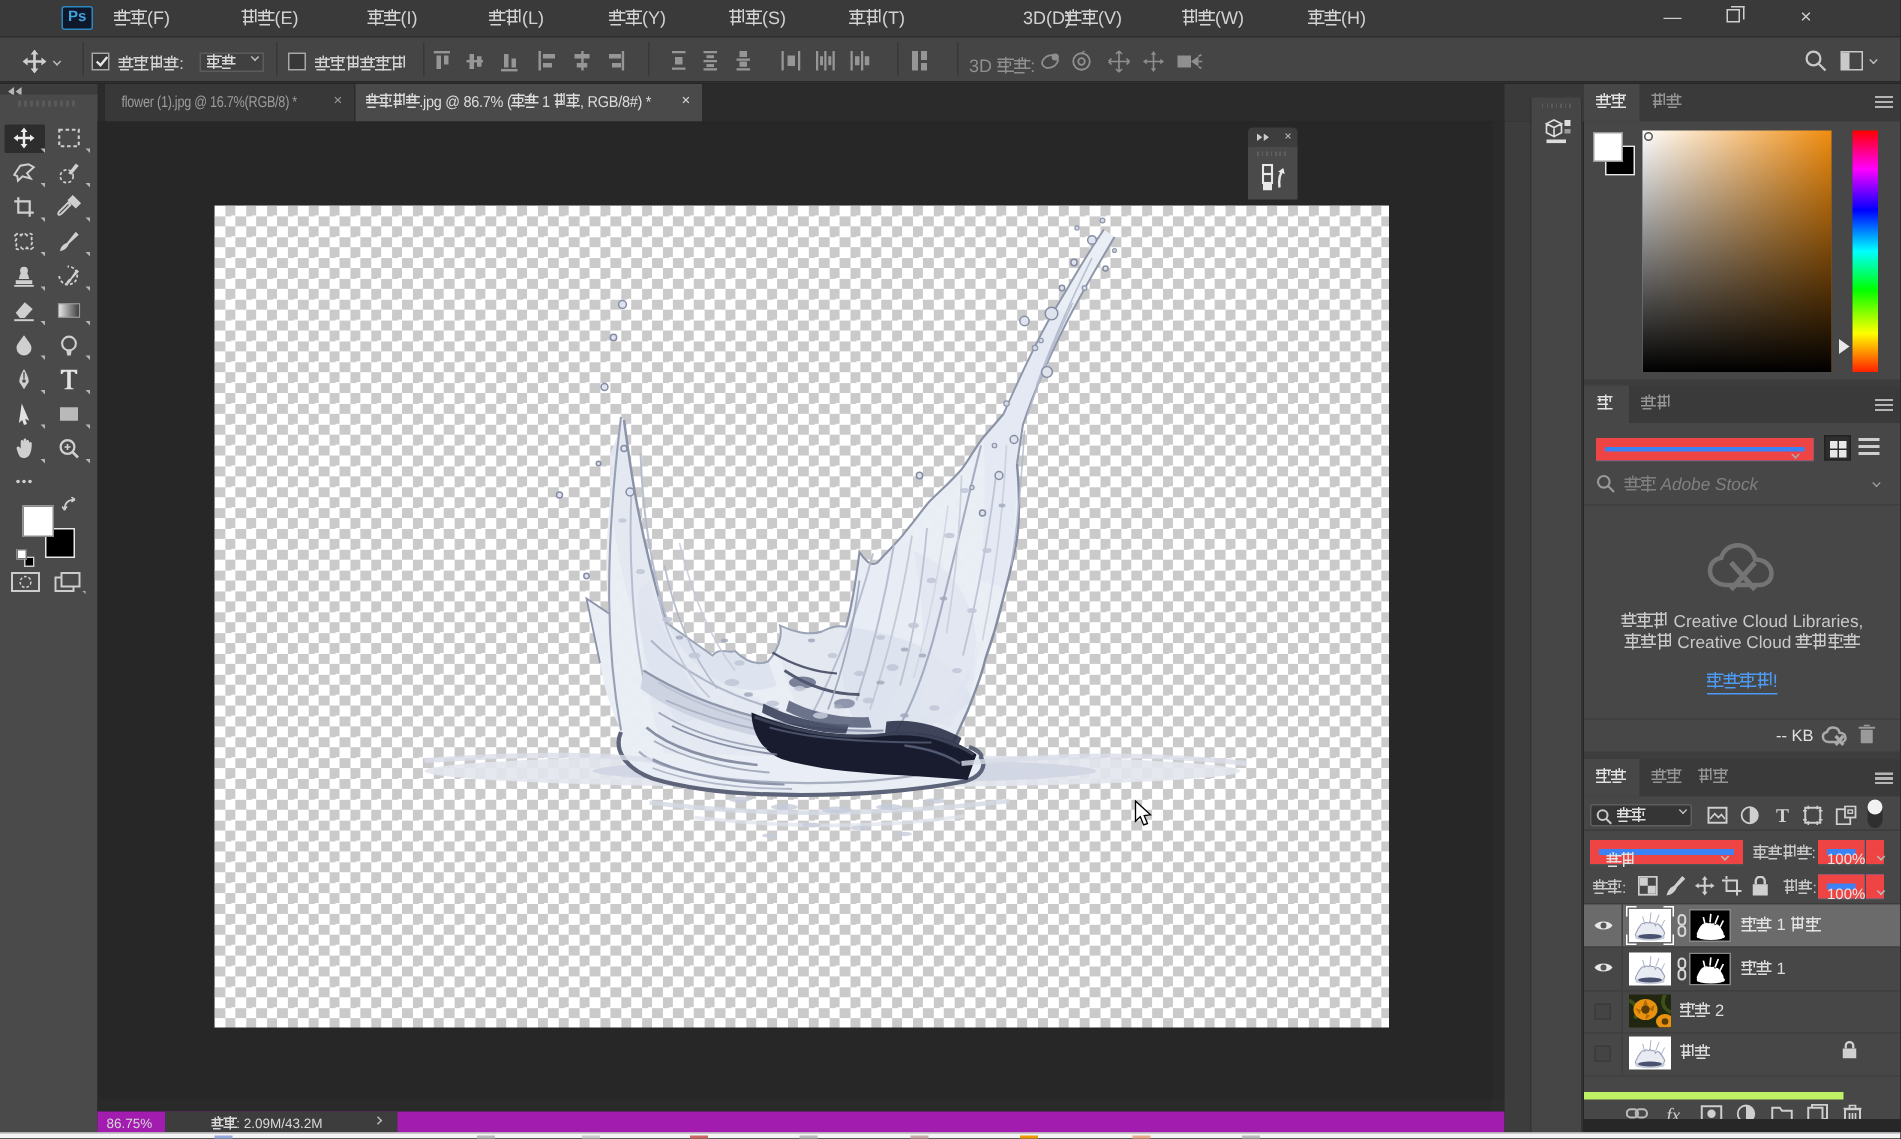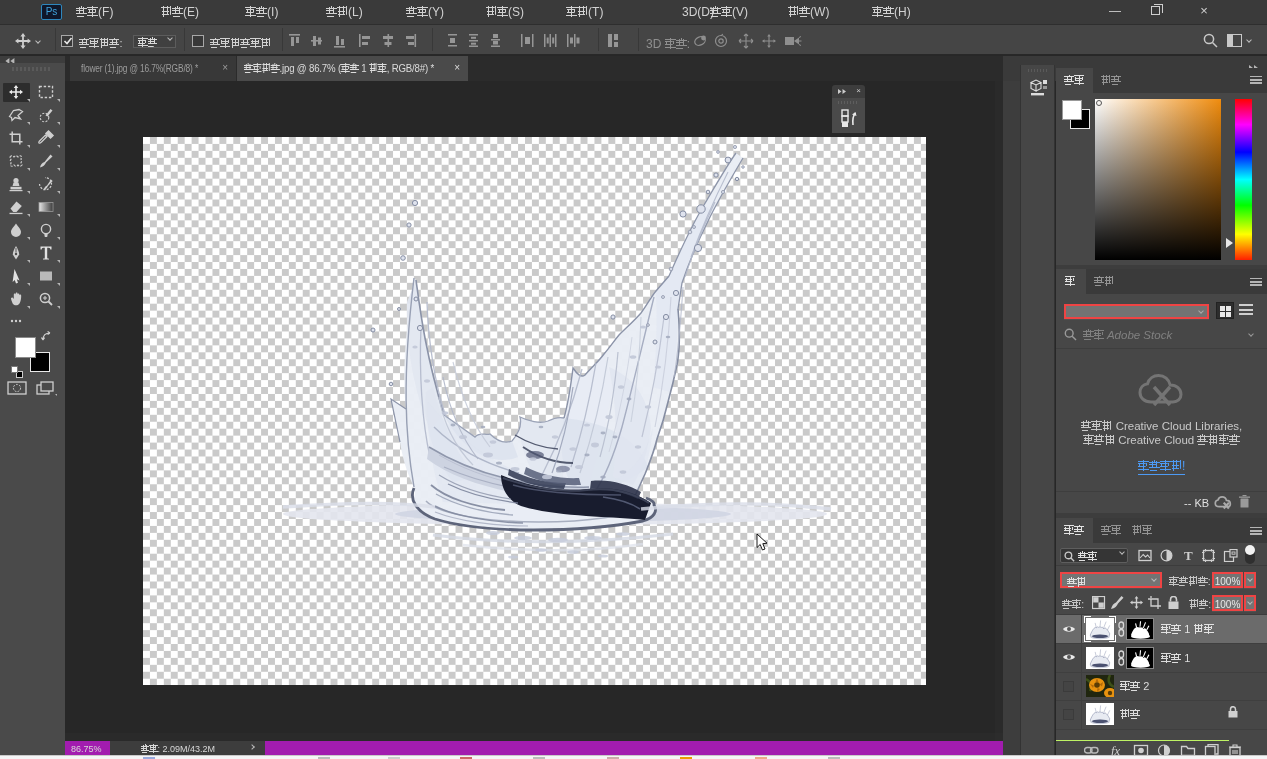--- a/index.html
+++ b/index.html
@@ -26,26 +26,26 @@
  linear-gradient(currentColor,currentColor) 20% 0/1px 100%,
  linear-gradient(currentColor,currentColor) 20% 15%/80% 1px,
  linear-gradient(currentColor,currentColor) 55% 15%/1px 80%,
  linear-gradient(currentColor,currentColor) 36% 50%/64% 1px,
  linear-gradient(currentColor,currentColor) 36% 80%/64% 1px,
  linear-gradient(currentColor,currentColor) 88% 15%/1px 80%;background-repeat:no-repeat}
 .cv{display:inline-block;width:4px;height:4px;border-right:1.2px solid currentColor;border-bottom:1.2px solid currentColor;transform:rotate(45deg);vertical-align:2px}
 .cr{display:inline-block;width:4px;height:4px;border-right:1.2px solid currentColor;border-bottom:1.2px solid currentColor;transform:rotate(-45deg);vertical-align:1px}
 .sep{width:1px;background:#383838;top:3px;bottom:3px}
 svg{display:block}
-.well{background:#737373;border:2px solid #ef4444;box-shadow:0 1px 0 rgba(255,255,255,.06)}
+.well{background:#3b82f6;border:6px solid #ef4444;box-shadow:0 1px 0 rgba(255,255,255,.06)}
 </style></head>
 <body>
 
 <div class="ab" id="titlebar" style="left:0;top:0;width:1267px;height:24px;background:#3a3a3a">
-  <div class="ab" style="left:41px;top:4px;width:21px;height:16px;background:#0f172a;border:1px solid #2e87bd;border-radius:2px;color:#3fa3dd;font-size:10px;font-weight:normal;text-align:center;line-height:14px">Ps</div>
+  <div class="ab" style="left:41px;top:4px;width:21px;height:16px;background:#0f172a;border:1px solid #2e87bd;border-radius:2px;color:#3fa3dd;font-size:10px;font-weight:bold;text-align:center;line-height:14px">Ps</div>
   <div class="ab" style="left:0;top:5px;width:1100px;height:14px;font-size:12px;color:#d2d2d2">
     <span class="ab" style="left:76px"><i class="h"></i><i class="h2"></i>(F)</span>
     <span class="ab" style="left:161px"><i class="h3"></i><i class="h"></i>(E)</span>
     <span class="ab" style="left:245px"><i class="h2"></i><i class="h"></i>(I)</span>
     <span class="ab" style="left:326px"><i class="h"></i><i class="h3"></i>(L)</span>
     <span class="ab" style="left:406px"><i class="h"></i><i class="h2"></i>(Y)</span>
     <span class="ab" style="left:486px"><i class="h3"></i><i class="h2"></i>(S)</span>
     <span class="ab" style="left:566px"><i class="h2"></i><i class="h3"></i>(T)</span>
     <span class="ab" style="left:682px">3D(D)</span>
     <span class="ab" style="left:710px"><i class="h"></i><i class="h2"></i>(V)</span>
@@ -578,21 +578,21 @@
 <div class="ab" style="left:1020px;top:65px;width:35px;height:690px;background:#464646;border-left:1px solid #333;border-right:1px solid #333">
   <div class="ab" style="left:7px;top:4px;width:21px;height:3px;background:repeating-linear-gradient(90deg,#5a5a5a 0 1px,transparent 1px 3px)"></div>
   <svg class="ab" style="left:8px;top:12px" width="19" height="19" viewBox="0 0 19 19">
     <path d="M2 5.5 L7 3 L12 5.5 L7 8 Z M2 5.5 L2 11.5 L7 14 L7 8 M12 5.5 L12 11.5 L7 14" fill="none" stroke="#ddd" stroke-width="1.1"></path>
     <rect x="14" y="3" width="4" height="4" fill="#ddd"></rect>
     <rect x="14" y="9" width="4" height="3" fill="#999"></rect>
     <rect x="2" y="16" width="13" height="2.4" fill="#ddd"></rect>
   </svg>
 </div>
 
-<div class="ab" id="rightcol" style="left:1056px;top:68px;width:211px;height:690px;background:#474747;overflow:hidden">
+<div class="ab" id="rightcol" style="left:1056px;top:56px;width:211px;height:690px;background:#474747;overflow:hidden">
 
   <div class="ab" style="left:0;top:0;width:211px;height:25px;background:#3a3a3a">
     <div class="ab" style="left:0;top:0;width:37px;height:25px;background:#474747;color:#e2e2e2;font-size:11px;padding:6px 0 0 8px"><i class="h"></i><i class="h2"></i></div>
     <div class="ab" style="left:45px;top:6px;font-size:11px;color:#949494"><i class="h3"></i><i class="h"></i></div>
     <div class="ab" style="left:194px;top:8px;width:12px;height:8px;background:repeating-linear-gradient(#b5b5b5 0 1.5px,transparent 1.5px 3.2px)"></div>
   </div>
   <div class="ab" style="left:14px;top:41px;width:20px;height:20px;background:#000;border:1px solid #e8e8e8"></div>
   <div class="ab" style="left:6px;top:32px;width:20px;height:20px;background:#fff;border:1px solid #999"></div>
   <div class="ab" style="left:39px;top:31px;width:126px;height:161px;background:linear-gradient(to bottom,rgba(0,0,0,0),#000),linear-gradient(to right,#fff,#f08c0e)"></div>
   <div class="ab" style="left:40px;top:32px;width:6px;height:6px;border:1.5px solid #555;border-radius:50%"></div>
@@ -818,21 +818,21 @@
           <use href="#minisplash"></use>
         </svg>
       </div>
     <span class="ab" style="left:64px;top:93px;font-size:11px;color:#dcdcdc"><i class="h3"></i><i class="h"></i></span>
     <svg class="ab" style="left:172px;top:91px" width="10" height="12" viewBox="0 0 10 12">
         <rect x="0.5" y="5" width="9" height="6.5" fill="#d0d0d0"></rect>
         <path d="M2.5 5 V3.2 A2.5 2.5 0 0 1 7.5 3.2 V5" fill="none" stroke="#d0d0d0" stroke-width="1.5"></path>
       </svg>
   </div>
 
-  <div class="ab" style="left:0;top:672px;width:173px;height:18px;border-top:1px solid #bef264">
+  <div class="ab" style="left:0;top:672px;width:173px;height:18px;border-top:5px solid #bef264">
     <svg class="ab" style="left:28px;top:3px" width="160" height="13" viewBox="0 0 160 13">
       <g fill="none" stroke="#b9b9b9" stroke-width="1.4">
           <rect x="0.5" y="3.5" width="7.5" height="5.5" rx="2.7"></rect>
           <rect x="6.5" y="3.5" width="7.5" height="5.5" rx="2.7"></rect>
         </g>
       <g transform="translate(27,0)">
           <text x="0" y="11" font-size="12.5" font-style="italic" fill="#cfcfcf" font-family="Liberation Serif,serif">fx</text>
           <path d="M10 11 l3 0 -1.5 2.2z" fill="#cfcfcf"></path>
         </g>
       <g transform="translate(50,0)">

